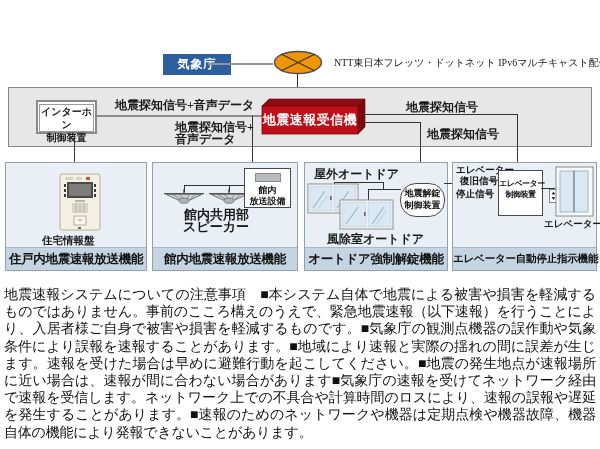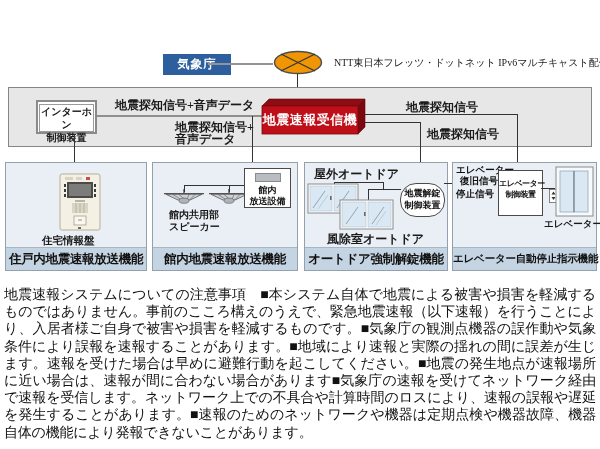--- a/index.html
+++ b/index.html
@@ -134,21 +134,21 @@
       <rect x="1" y="4" width="40" height="1.3" fill="#555"></rect>
       <polygon points="3,5.3 39,5.3 27,11 15,11" fill="#cdd2d8" stroke="#555" stroke-width="0.8"></polygon>
       <g stroke="#555" stroke-width="0.6">
         <line x1="10" y1="5.5" x2="18" y2="10.5"></line>
           <line x1="16" y1="5.5" x2="22" y2="10.5"></line>
         <line x1="26" y1="5.5" x2="24" y2="10.5"></line>
           <line x1="32" y1="5.5" x2="27" y2="10.5"></line>
       </g>
       <ellipse cx="21" cy="11.7" rx="5" ry="2.6" fill="#aeb4bc" stroke="#555" stroke-width="0.6"></ellipse>
     </svg>
-    <div class="lbl" style="left:16px;top:46px;width:80px;text-align:left;font-size:10px;line-height:11.5px;">
+    <div class="lbl" style="left:16px;top:46px;width:80px;text-align:right;font-size:13px;line-height:11.5px;">
       <span>館内共用部</span><br>
       <span>スピーカー</span>
     </div>
     <div class="wbox" style="left:91px;top:5px;width:45px;height:38px;font-size:9px;line-height:11px;">
       <div style="width:24px;height:7px;background:#b9bdc2;border:1px solid #8a8a8a;margin:4px auto 3px;"></div>
       <span>館内</span><br>
       <span>放送設備</span>
     </div>
     <div class="foot">館内地震速報放送機能</div>
   </div>

